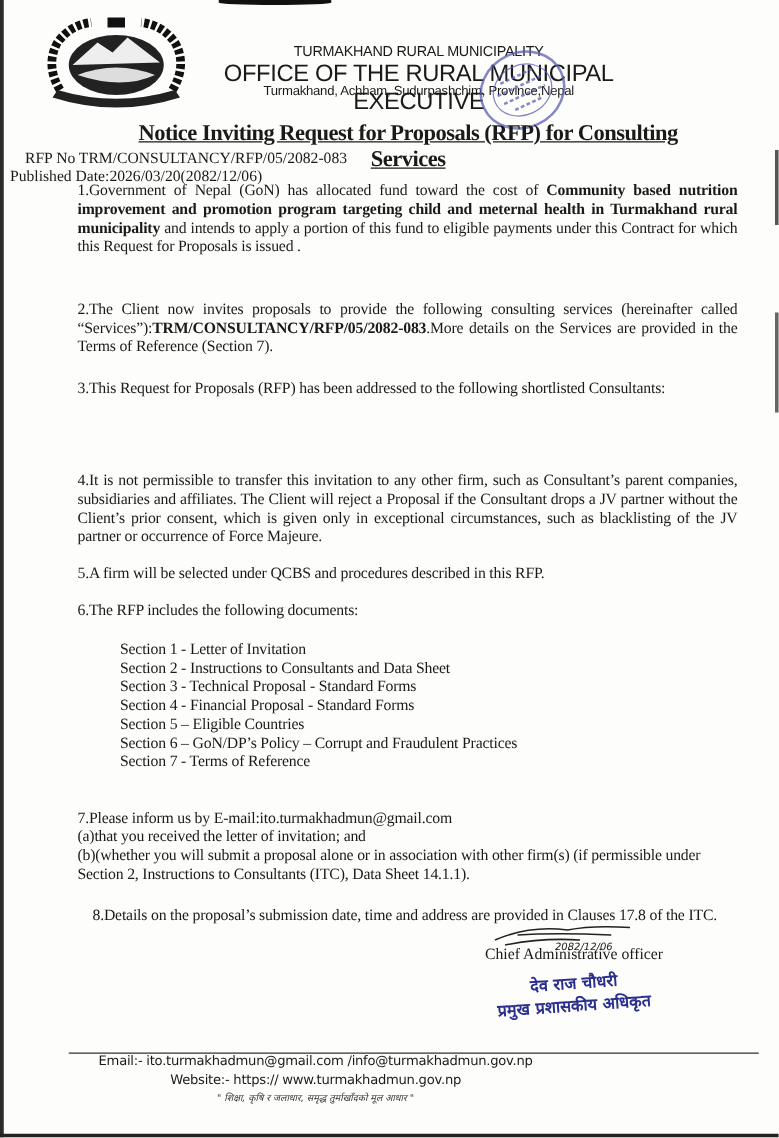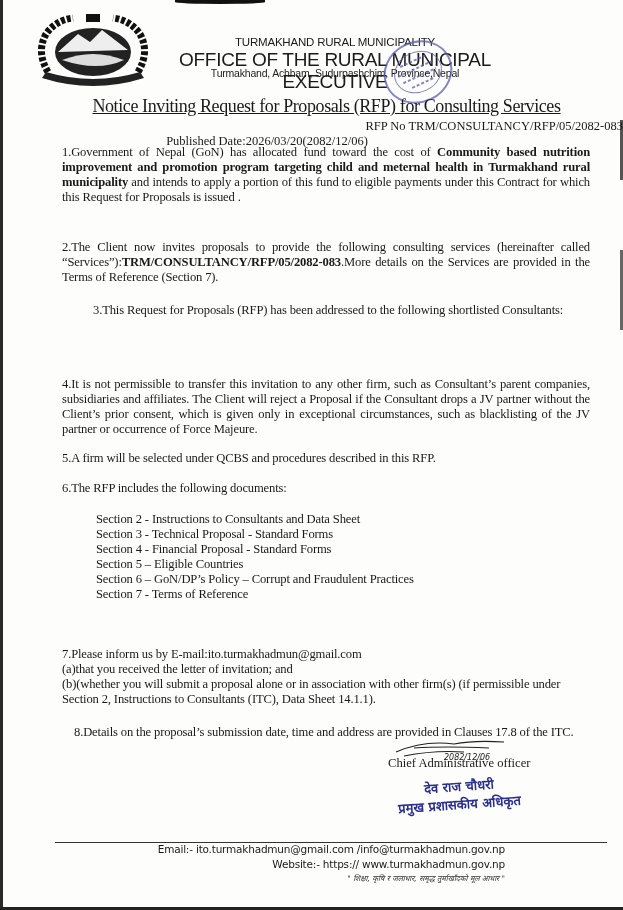--- a/index.html
+++ b/index.html
@@ -15,46 +15,46 @@
   .bottom-shadow { position:absolute; left:0; bottom:0; width:623px; height:3px; background:#222; }
 
   .logo { position:absolute; left:28px; top:12px; width:130px; height:76px; }
   .hdr { position:absolute; left:170px; width:330px; text-align:center; font-family:"Liberation Sans", sans-serif; }
   .hdr1 { top:36px; font-size:11.5px; letter-spacing:-0.2px; }
   .hdr2 { top:49px; font-size:19px; letter-spacing:-0.3px; }
   .hdr3 { top:67px; font-size:10.5px; letter-spacing:-0.2px; }
   .stamp { position:absolute; left:378px; top:32px; width:80px; height:78px; }
 
   .title { position:absolute; left:84px; top:96px; width:485px; text-align:center;
-           font-weight:normal; font-size:18px; text-decoration:underline; letter-spacing:-0.4px; }
-  .rfpno { position:absolute; left:0; top:119px; width:623px; text-align:right; font-size:12.5px; padding-left:20px; box-sizing:border-box; }
-  .pubdate { position:absolute; left:0; top:134px; width:514px; text-align:center; font-size:12.5px; padding-left:20px; box-sizing:border-box; }
+           font-weight:bold; font-size:18px; text-decoration:underline; letter-spacing:-0.4px; }
+  .rfpno { position:absolute; left:0; top:119px; width:623px; text-align:left; font-size:12.5px; padding-left:20px; box-sizing:border-box; }
+  .pubdate { position:absolute; left:0; top:134px; width:514px; font-size:12.5px; padding-left:8px; box-sizing:border-box; }
 
   .para { position:absolute; left:62px; width:528px; font-size:12.6px; line-height:15px; text-align:justify; letter-spacing:-0.15px; }
   .p1 { top:145px; }
   .p2 { top:240px; }
-  .p3 { top:303px;margin-left:31px; }
+  .p3 { top:303px; }
   .p4 { top:377px; }
   .p5 { top:451px; }
   .p6 { top:481px; }
   .p7 { top:647px; }
   .p8 { top:725px;margin-left:12px; }
   .list { margin:0; padding:0 0 0 8px; list-style:none; }
   .list li { line-height:15px; }
   .sections { position:absolute; left:96px; top:512px; font-size:12.6px; line-height:15px; letter-spacing:-0.15px; }
   .sections div { white-space:nowrap; }
   b { font-weight:bold; }
 
   .signature { position:absolute; left:394px; top:738px; width:120px; height:24px; }
   .signer-title { position:absolute; left:388px; top:756px; font-size:12.6px; }
   .dev1 { position:absolute; left:424px; top:777px; font-size:13px; font-weight:bold; color:#2a2f8f; transform:rotate(-4deg); font-family:"DejaVu Sans", sans-serif; }
   .dev2 { position:absolute; left:398px; top:795px; font-size:13px; font-weight:bold; color:#2a2f8f; transform:rotate(-4deg); font-family:"DejaVu Sans", sans-serif; }
 
   .rule { position:absolute; left:55px; top:842px; width:552px; height:1px; background:#333; }
-  .foot { position:absolute; left:0; width:505px; text-align:right; font-family:"DejaVu Sans", sans-serif; color:#1a1a1a; }
+  .foot { position:absolute; left:0; width:505px; text-align:center; font-family:"DejaVu Sans", sans-serif; color:#1a1a1a; }
   .f1 { top:843px; font-size:10.5px; letter-spacing:-0.2px; }
   .f2 { top:858px; font-size:10.5px; letter-spacing:-0.2px; }
   .f3 { top:873px; font-size:7.5px; font-style:italic; color:#333; }
 </style>
 </head>
 <body>
 
 <div class="edge-left"></div>
 <div class="edge-right-a"></div>
 <div class="edge-right-b"></div>
@@ -93,20 +93,21 @@
 
 <div class="para p3">
   <div>3.This Request for Proposals (RFP) has been addressed to the following shortlisted Consultants:</div>
 </div>
 
 <div class="para p4">4.It is not permissible to transfer this invitation to any other firm, such as Consultant’s parent companies, subsidiaries and affiliates.  The Client will reject a Proposal if the Consultant drops a JV partner without the Client’s prior consent, which is given only in exceptional circumstances, such as blacklisting of the JV partner or occurrence of Force Majeure.</div>
 <div class="para p5">5.A firm will be selected under QCBS and procedures described in this RFP.</div>
 <div class="para p6">6.The RFP includes the following documents:</div>
 
 <div class="sections">
+  <div>Section 1 - Letter of Invitation</div>
   <div>Section 2 - Instructions to Consultants and Data Sheet</div>
   <div>Section 3 - Technical Proposal - Standard Forms</div>
   <div>Section 4 - Financial Proposal - Standard Forms</div>
   <div>Section 5 – Eligible Countries</div>
   <div>Section 6 – GoN/DP’s Policy – Corrupt and Fraudulent Practices</div>
   <div>Section 7 - Terms of Reference</div>
 </div>
 
 <div class="para p7">
   <div>7.Please inform us by  E-mail:ito.turmakhadmun@gmail.com</div>

